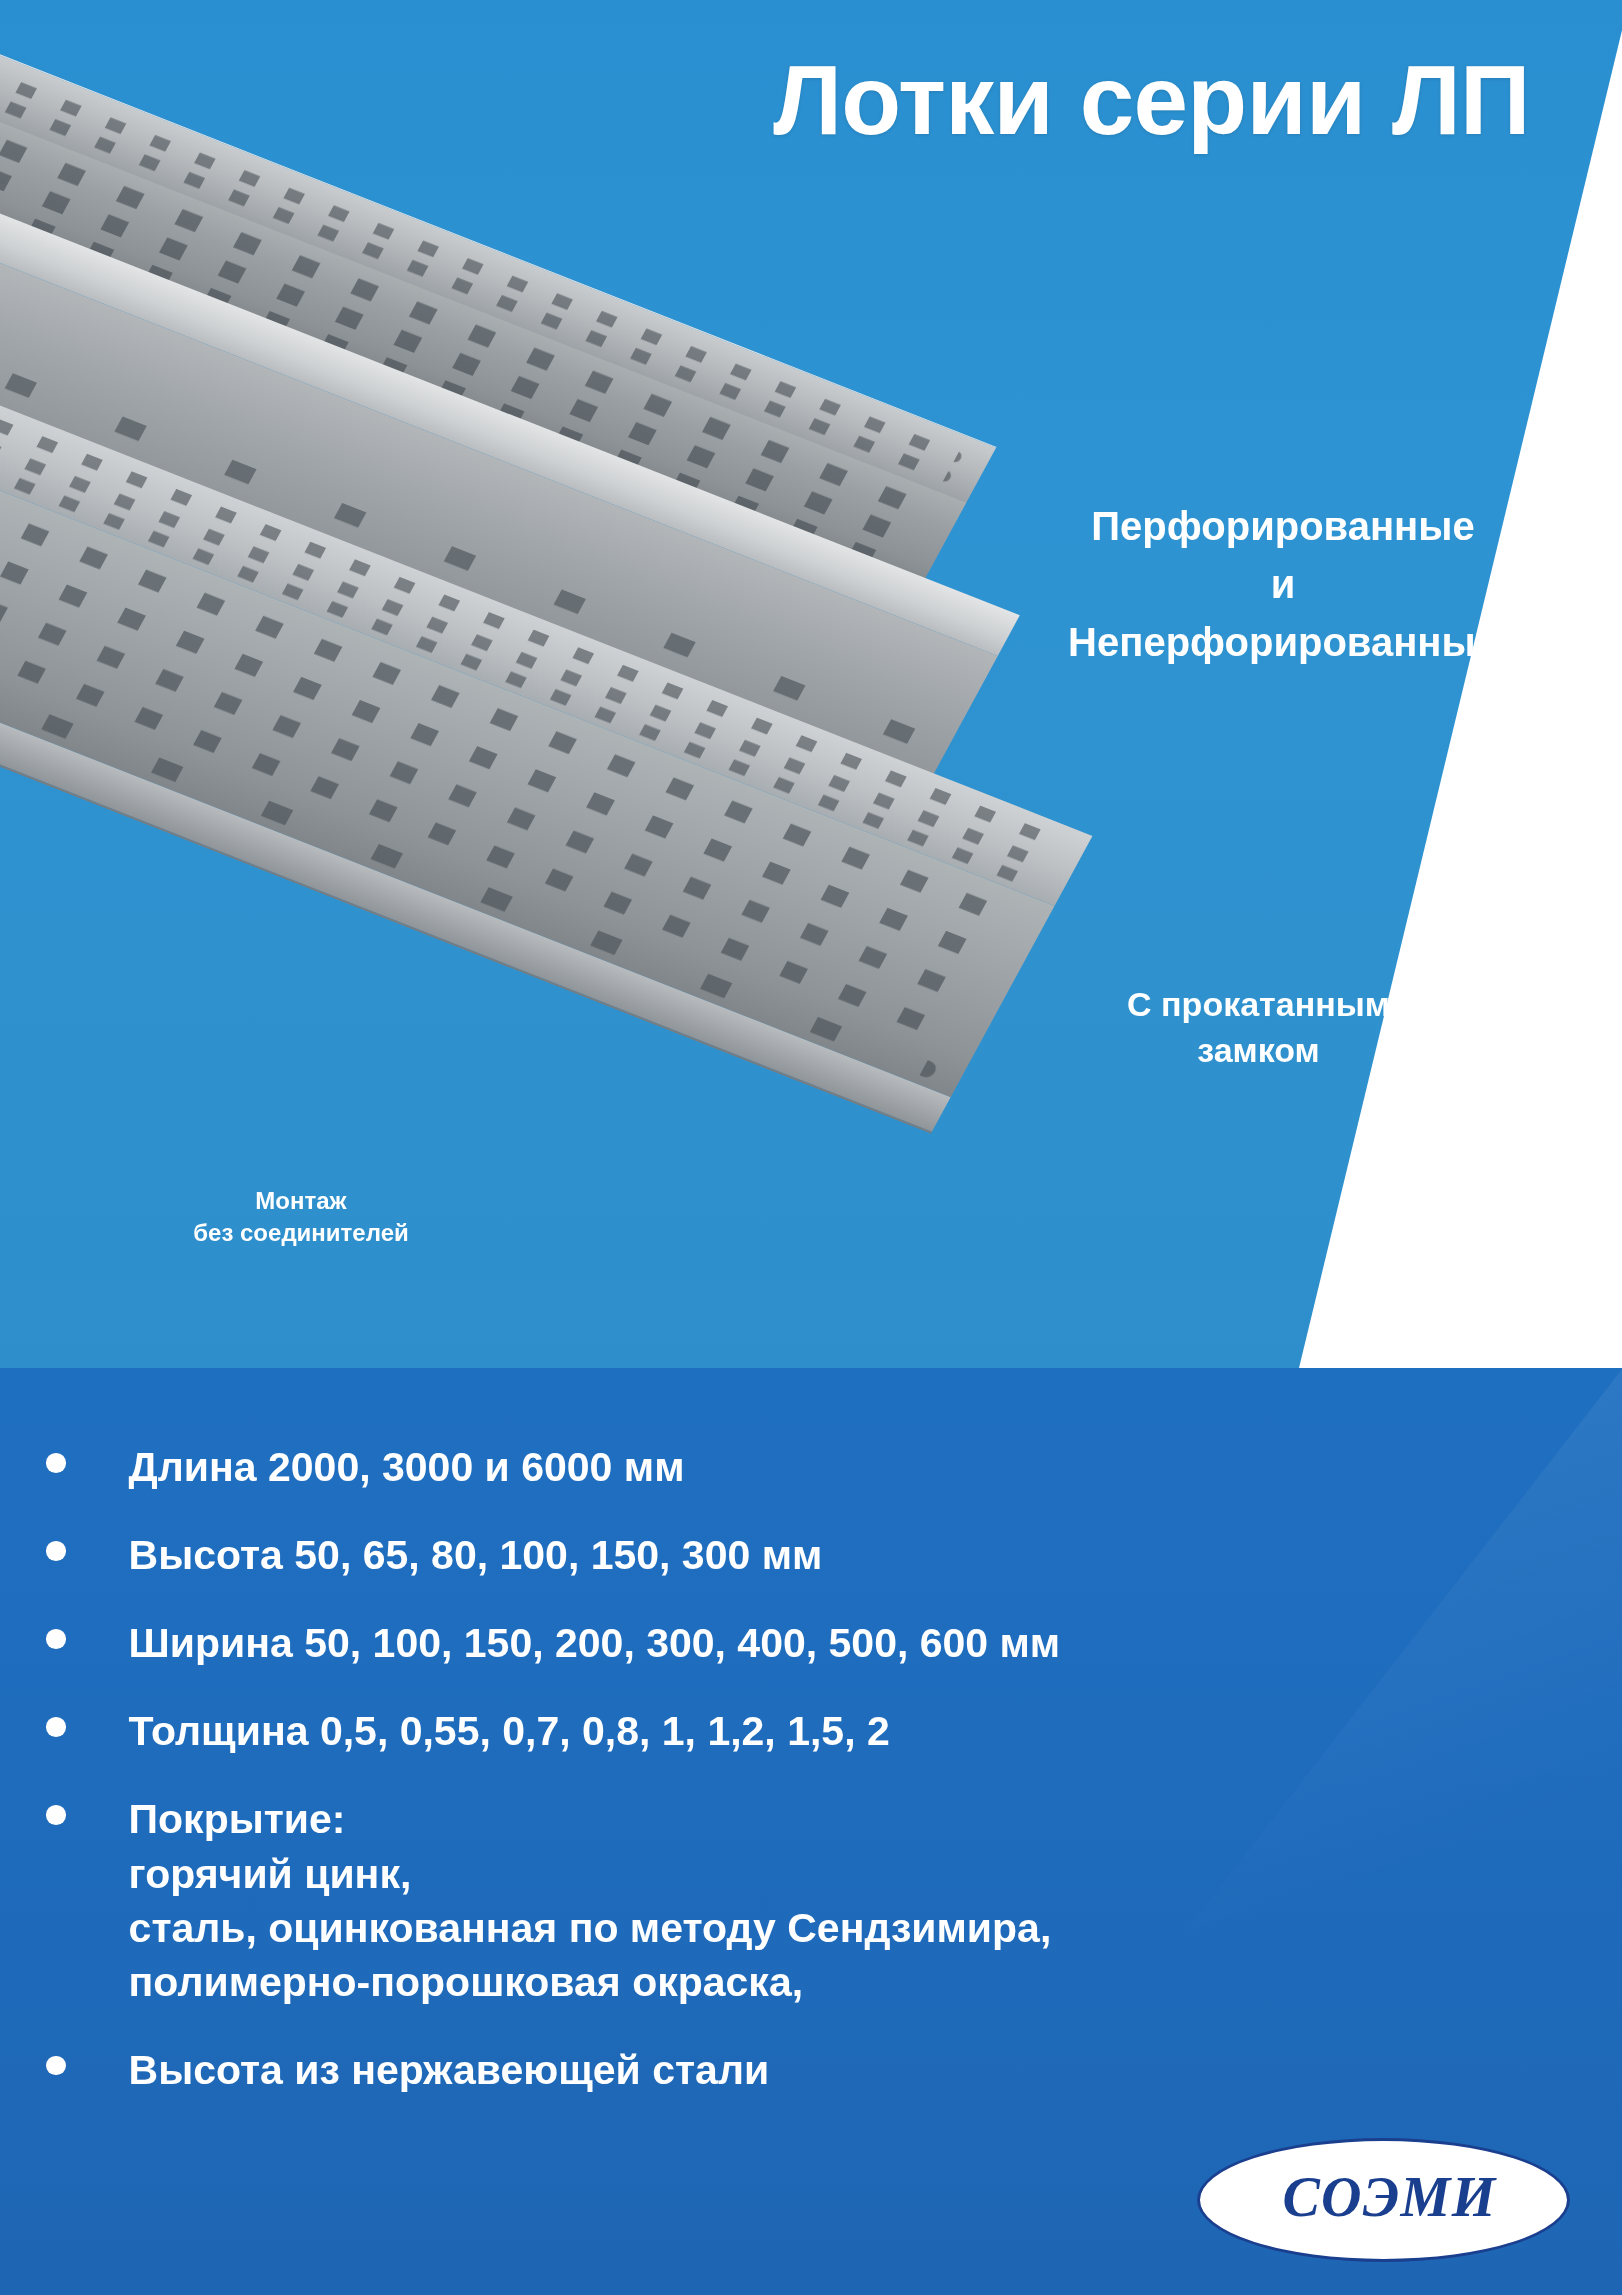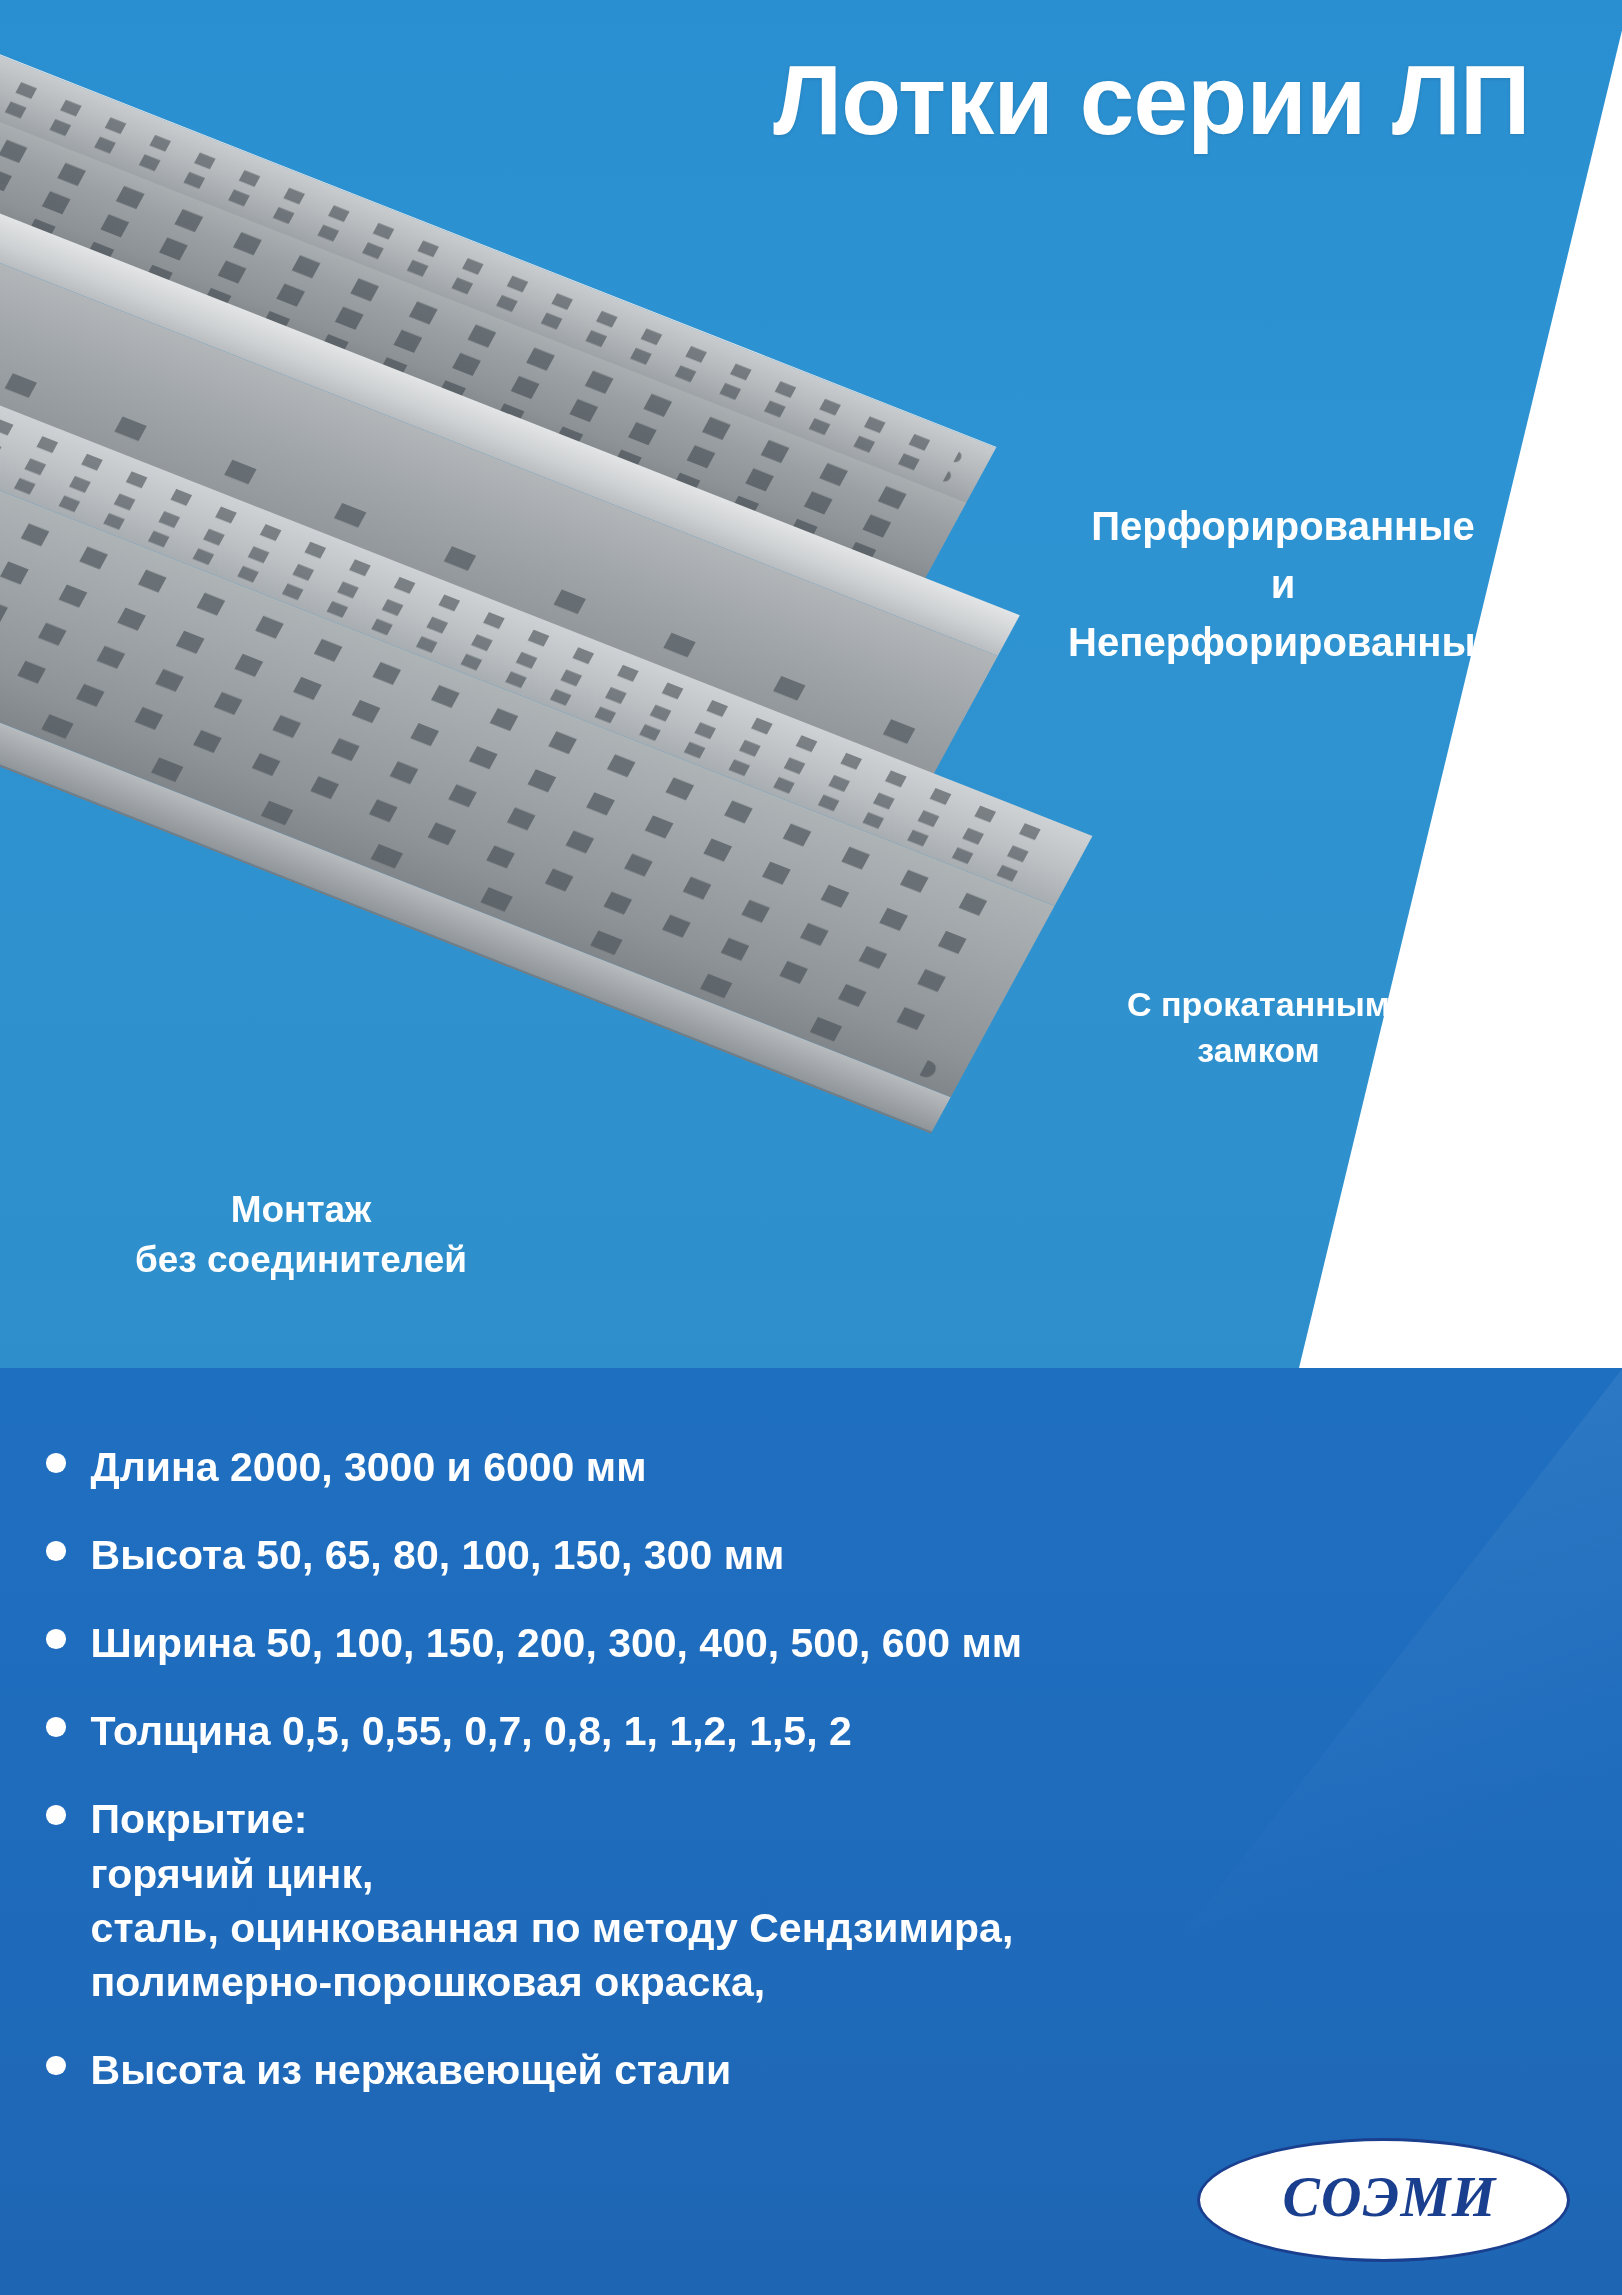--- a/index.html
+++ b/index.html
@@ -196,21 +196,21 @@
     font-weight: bold;
     line-height: 1.35;
   }
   .hero-sub3 {
     position: absolute;
     left: 39px;
     top: 1185px;
     width: 524px;
     text-align: center;
     color: #ffffff;
-    font-size: 37px;
+    font-size: 24px;
     font-weight: bold;
     line-height: 1.35;
   }
 
   
   .specs {
     position: absolute;
     left: 0;
     top: 1368px;
     width: 1623px;
@@ -231,20 +231,21 @@
   .spec-list {
     position: absolute;
     left: 46px;
     top: 72px;
     right: 52px;
   }
   .spec-item {
     display: flex;
     align-items: flex-start;
     margin-bottom: 34px;
+    gap: 38px;
   }
   .bullet {
     flex: 0 0 auto;
     width: 19.6px;
     height: 19.6px;
     border-radius: 50%;
     background: #ffffff;
     margin-top: 13px;
     margin-right: 25px;
   }

